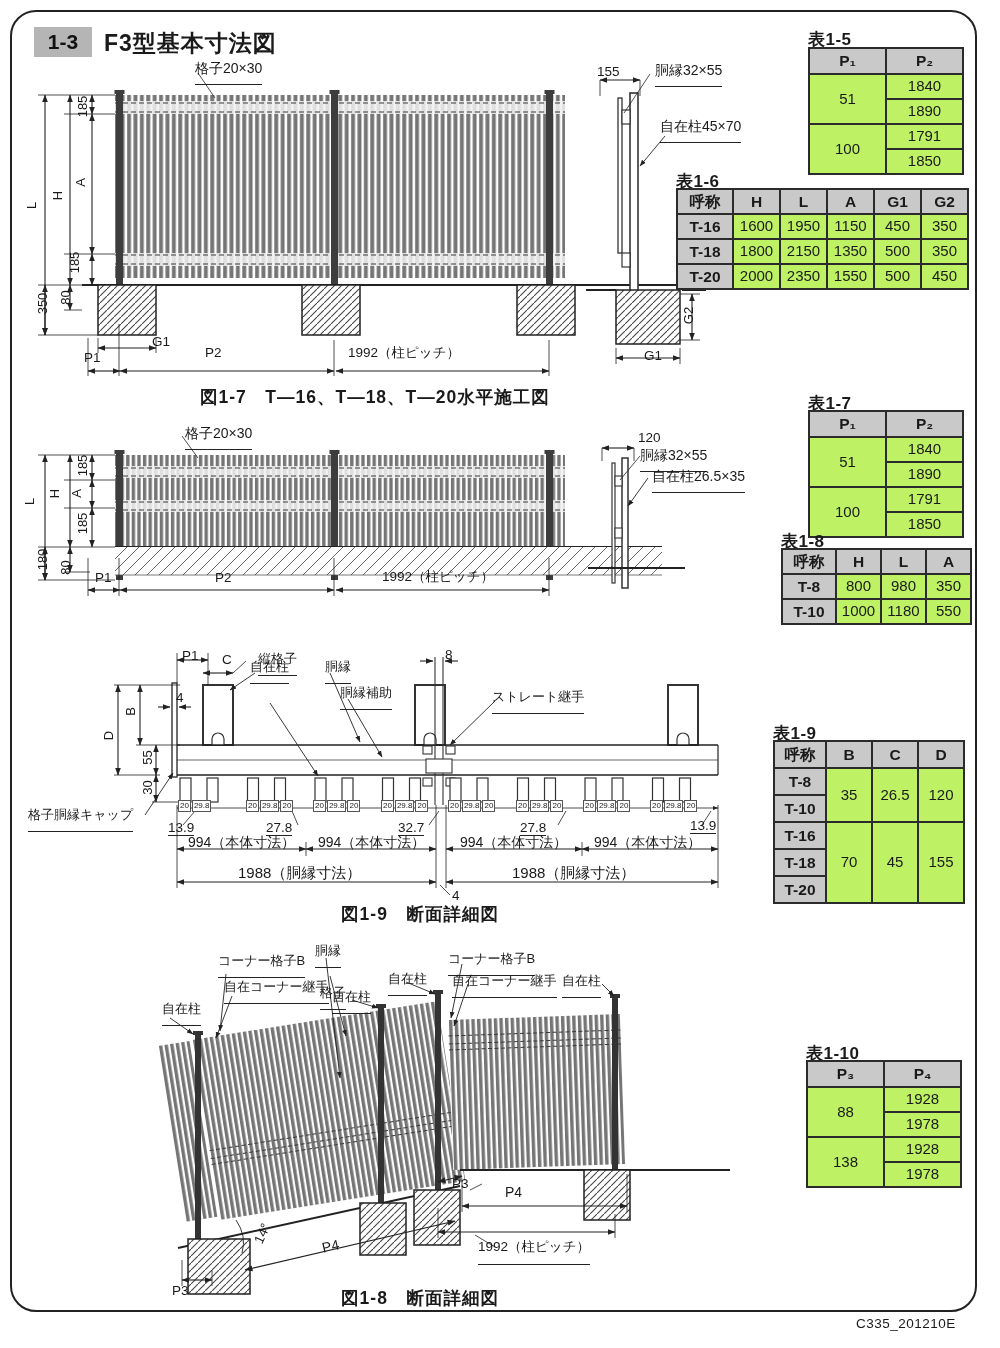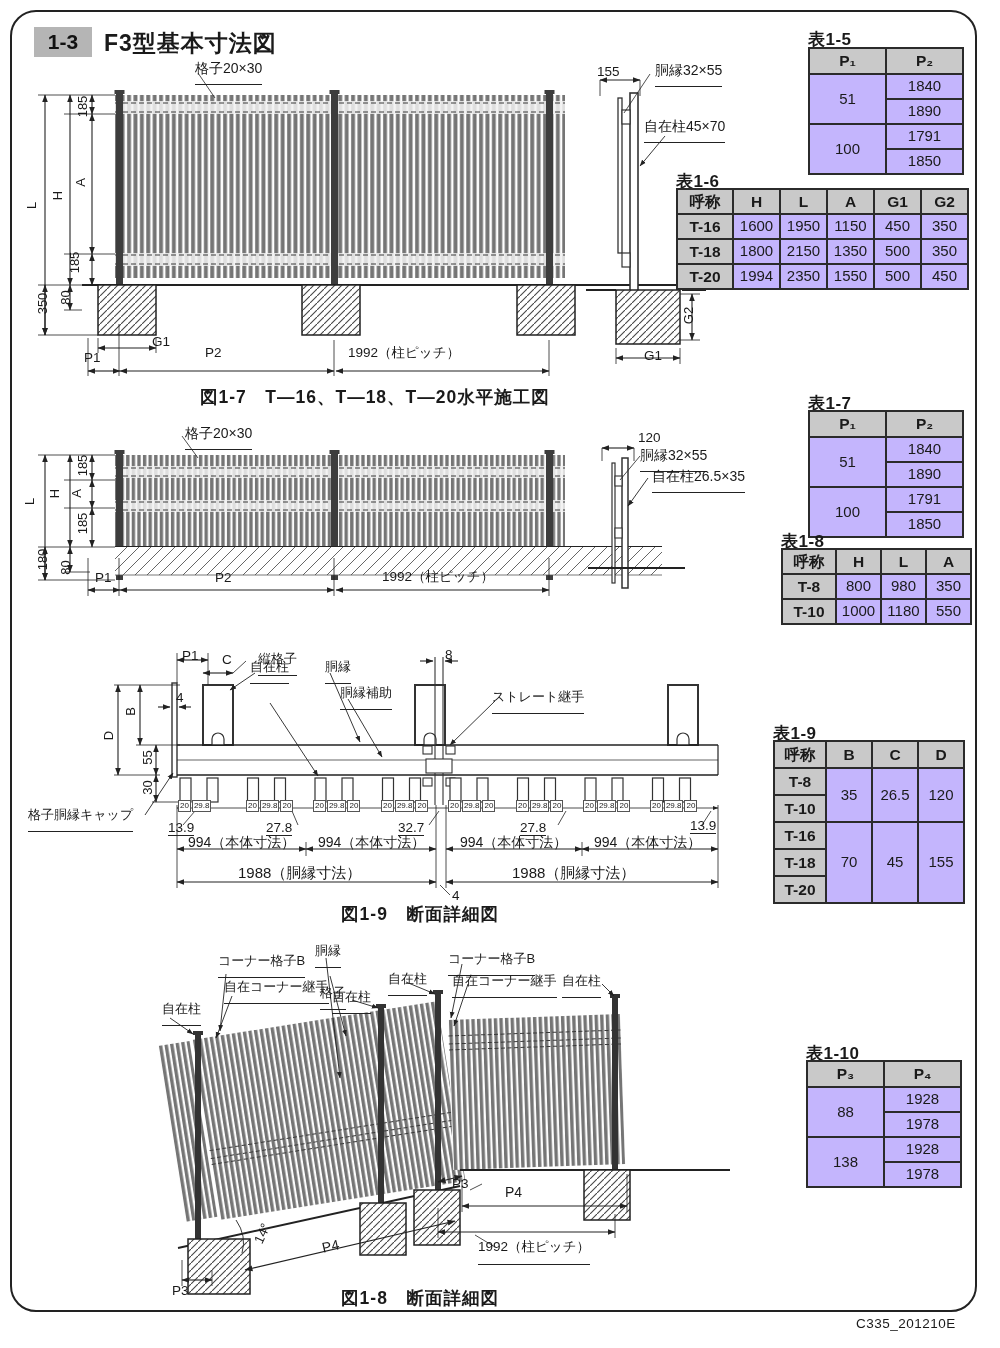--- a/index.html
+++ b/index.html
@@ -10,21 +10,21 @@
   .secbox{position:absolute;left:34px;top:27px;width:58px;height:30px;background:#b5b5b5;
         color:#111;font-size:21px;font-weight:bold;text-align:center;line-height:30px;}
   .pagetitle{position:absolute;left:104px;top:28px;font-size:23px;font-weight:bold;letter-spacing:1px;}
   .lbl{position:absolute;font-size:13px;white-space:nowrap;line-height:1.15;}
   .ann{border-bottom:1.3px solid #222;padding-bottom:8px;}
   .vlbl{position:absolute;font-size:13px;white-space:nowrap;transform:rotate(-90deg);transform-origin:center center;}
   .dim{position:absolute;font-size:13.5px;white-space:nowrap;}
   .cap{position:absolute;font-size:17.5px;font-weight:bold;text-align:center;letter-spacing:1px;white-space:nowrap;}
   .ttl{position:absolute;font-size:17px;font-weight:bold;letter-spacing:0.5px;}
   .code{position:absolute;font-size:13.5px;letter-spacing:0.5px;}
-  table.dtbl{position:absolute;border-collapse:collapse;background:#c4b5fd;table-layout:fixed;}
+  table.dtbl{position:absolute;border-collapse:collapse;background:#bef264;table-layout:fixed;}
   table.dtbl td{border:2px solid #2b2b2b;text-align:center;vertical-align:middle;
         font-size:15px;padding:0;line-height:1.1;}
   table.dtbl td.hd{background:#c9c9c9;font-weight:bold;font-size:15.5px;}
   .tg{position:absolute;display:flex;gap:1px;}
   .tg span{font-size:8px;border:0.8px solid #555;padding:0 1px;background:#fff;line-height:10px;color:#222;}
   svg{position:absolute;overflow:visible;}
 </style>
 </head>
 <body>
 
@@ -143,21 +143,21 @@
 <span class="vlbl" style="left:72px;top:99px">185</span>
 <span class="vlbl" style="left:64px;top:255px">185</span>
 <span class="vlbl" style="left:32px;top:296px">350</span>
 <span class="vlbl" style="left:58px;top:290px">80</span>
 <span class="dim" style="left:84px;top:350px">P1</span>
 <span class="dim" style="left:205px;top:345px">P2</span>
 <span class="dim" style="left:152px;top:334px">G1</span>
 <span class="dim" style="left:348px;top:344px">1992（柱ピッチ）</span>
 <span class="dim" style="left:597px;top:64px">155</span>
 <span class="lbl ann" style="left:655px;top:62px;font-size:14px">胴縁32×55</span>
-<span class="lbl ann" style="left:644px;top:118px;font-size:14px">自在柱45×70</span>
+<span class="lbl ann" style="left:660px;top:118px;font-size:14px">自在柱45×70</span>
 <span class="vlbl" style="left:680px;top:308px">G2</span>
 <span class="dim" style="left:644px;top:348px">G1</span>
 <div class="cap" style="left:200px;top:385px;width:340px">図1-7　T—16、T—18、T—20水平施工図</div>
 
 <svg style="left:30px;top:428px" width="745" height="212" viewBox="0 0 745 212">
   <g>
     <rect x="85" y="27" width="450" height="92" fill="url(#bars2)"></rect>
     <rect x="85" y="38" width="450" height="12" fill="#f1f1f1" opacity="0.85"></rect>
     <rect x="85" y="72" width="450" height="12" fill="#f1f1f1" opacity="0.85"></rect>
     <g stroke="#3a3a3a" stroke-width="1" stroke-dasharray="5,3">
@@ -536,21 +536,21 @@
   <tr>
           <td class="hd" style="height:23px">T-18</td>
       <td>1800</td>
       <td>2150</td>
       <td>1350</td>
       <td>500</td>
       <td>350</td>
         </tr>
   <tr>
           <td class="hd" style="height:23px">T-20</td>
-      <td>1994</td>
+      <td>2000</td>
       <td>2350</td>
       <td>1550</td>
       <td>500</td>
       <td>450</td>
         </tr>
 </tbody>
     </table>
 
 <div class="ttl" style="left:808px;top:392px">表1-7</div>
 <table class="dtbl" style="left:808px;top:410px">

